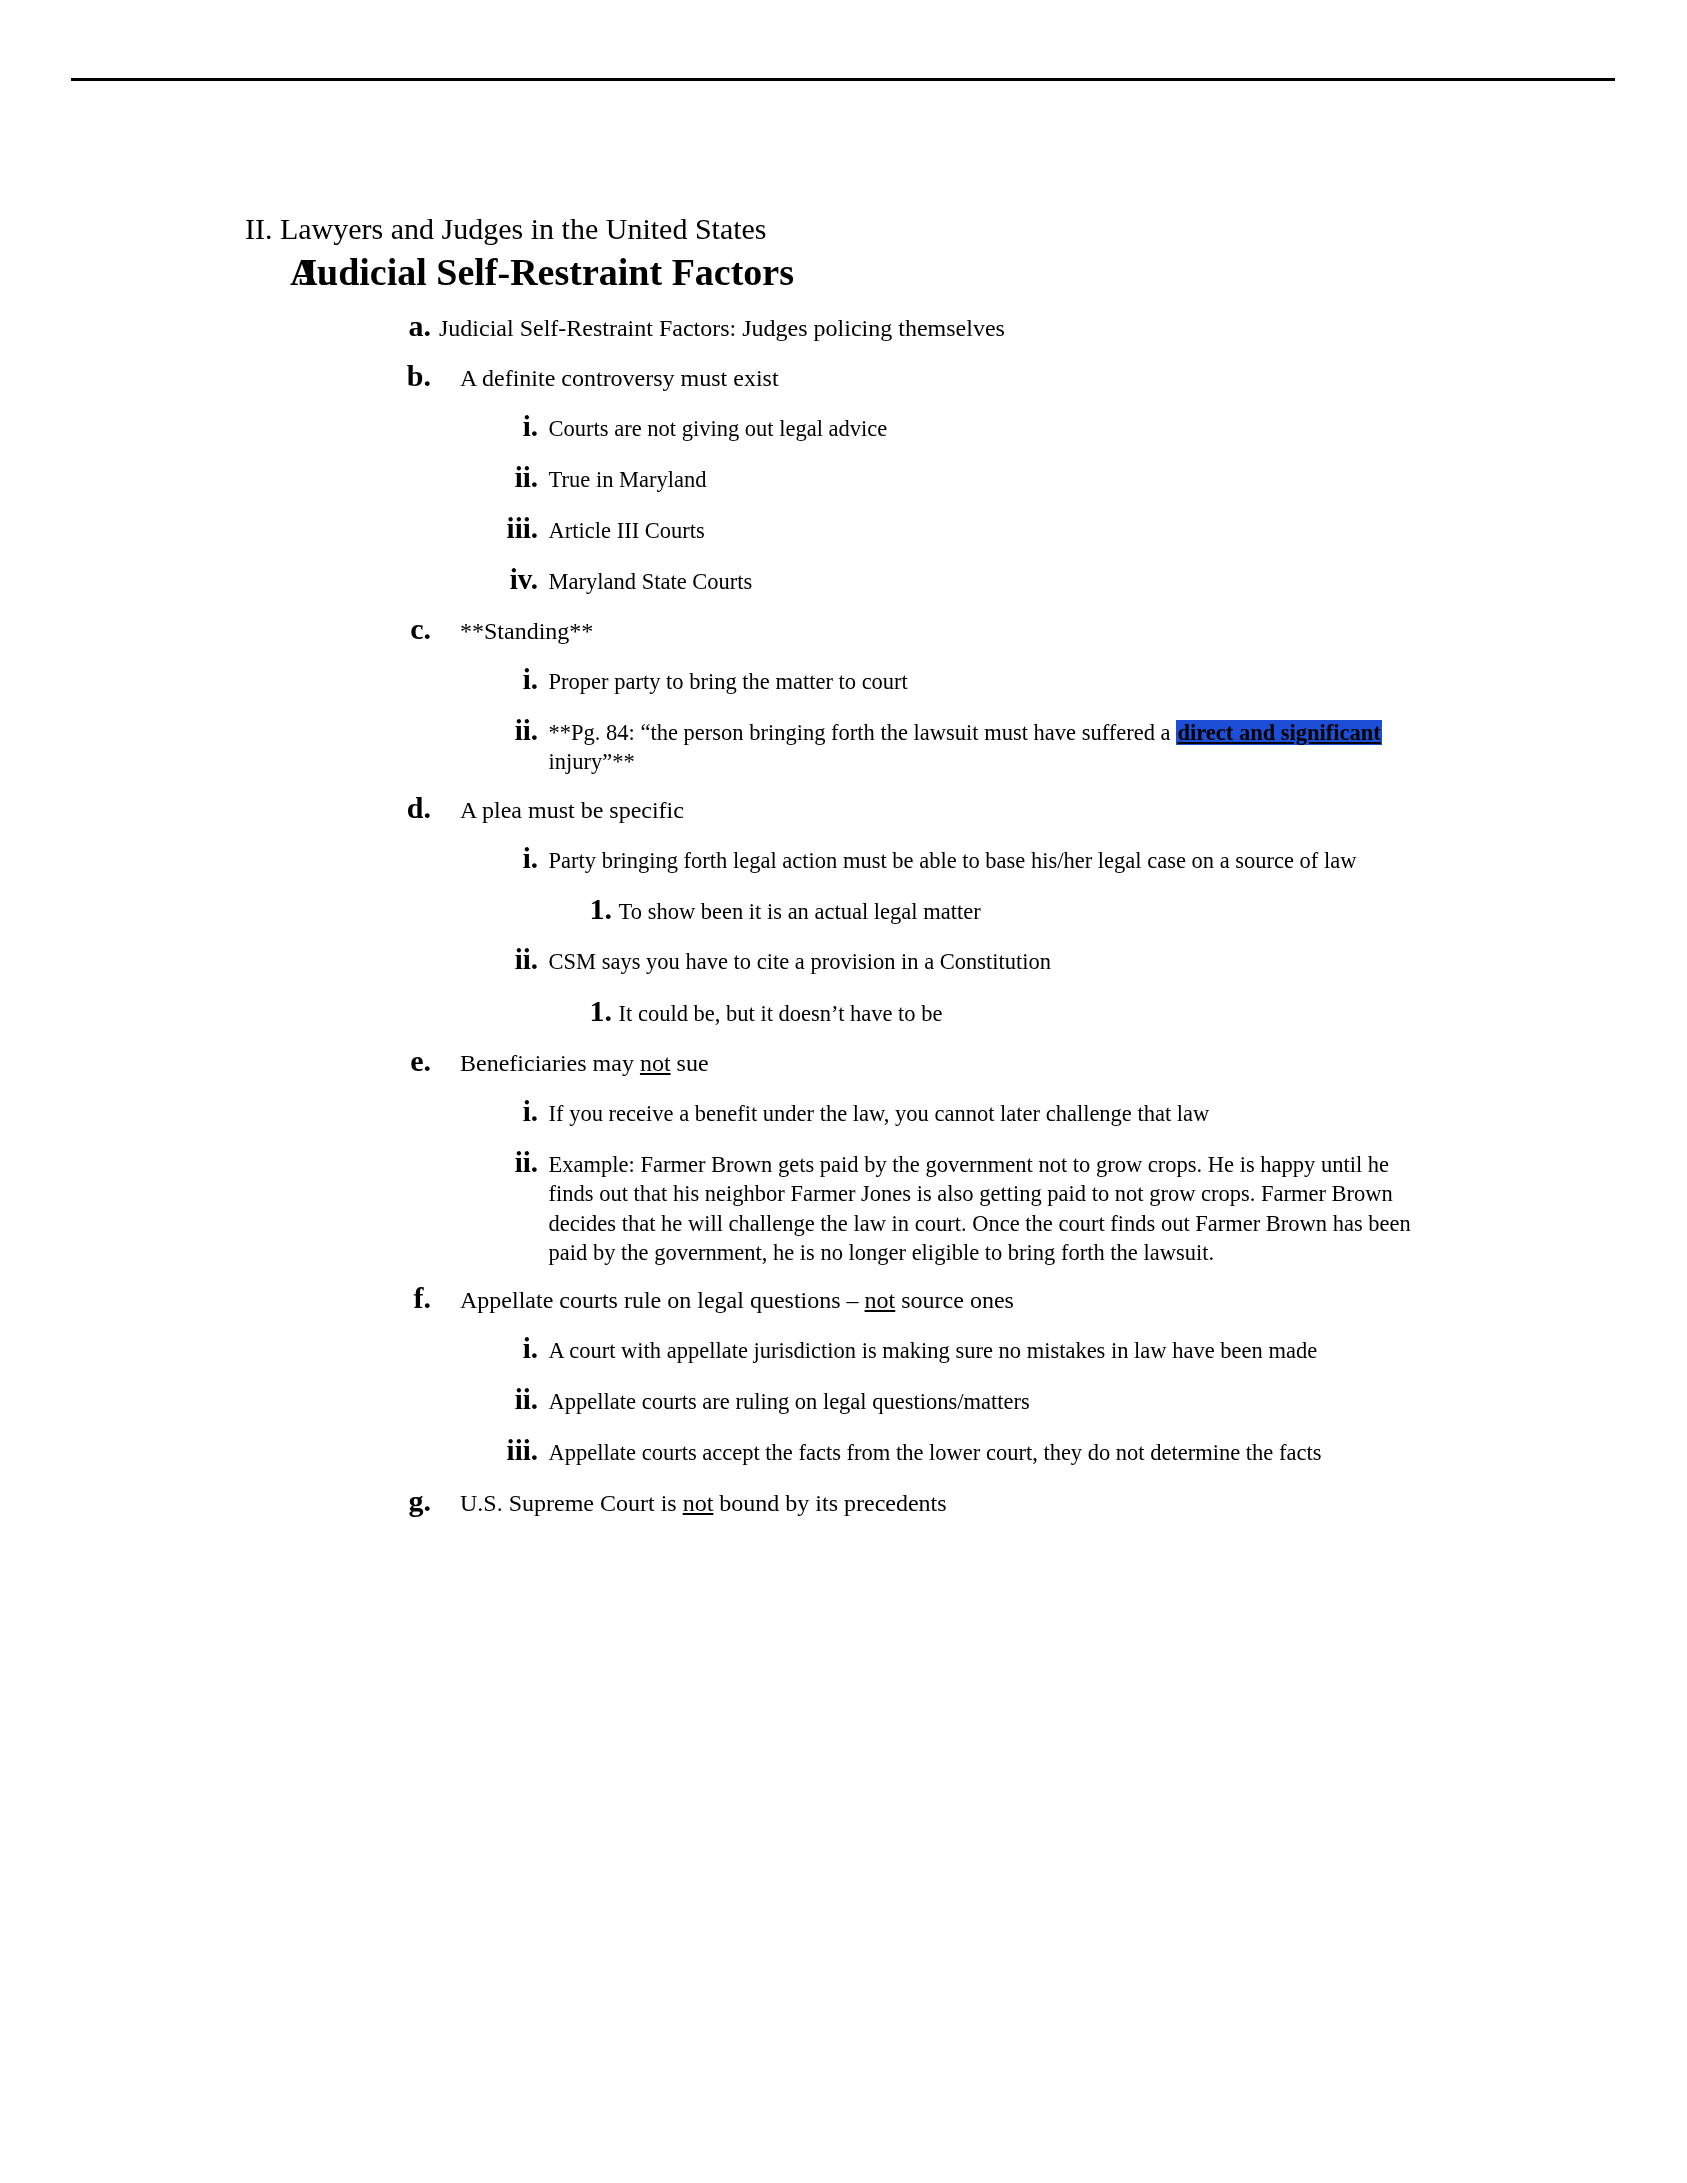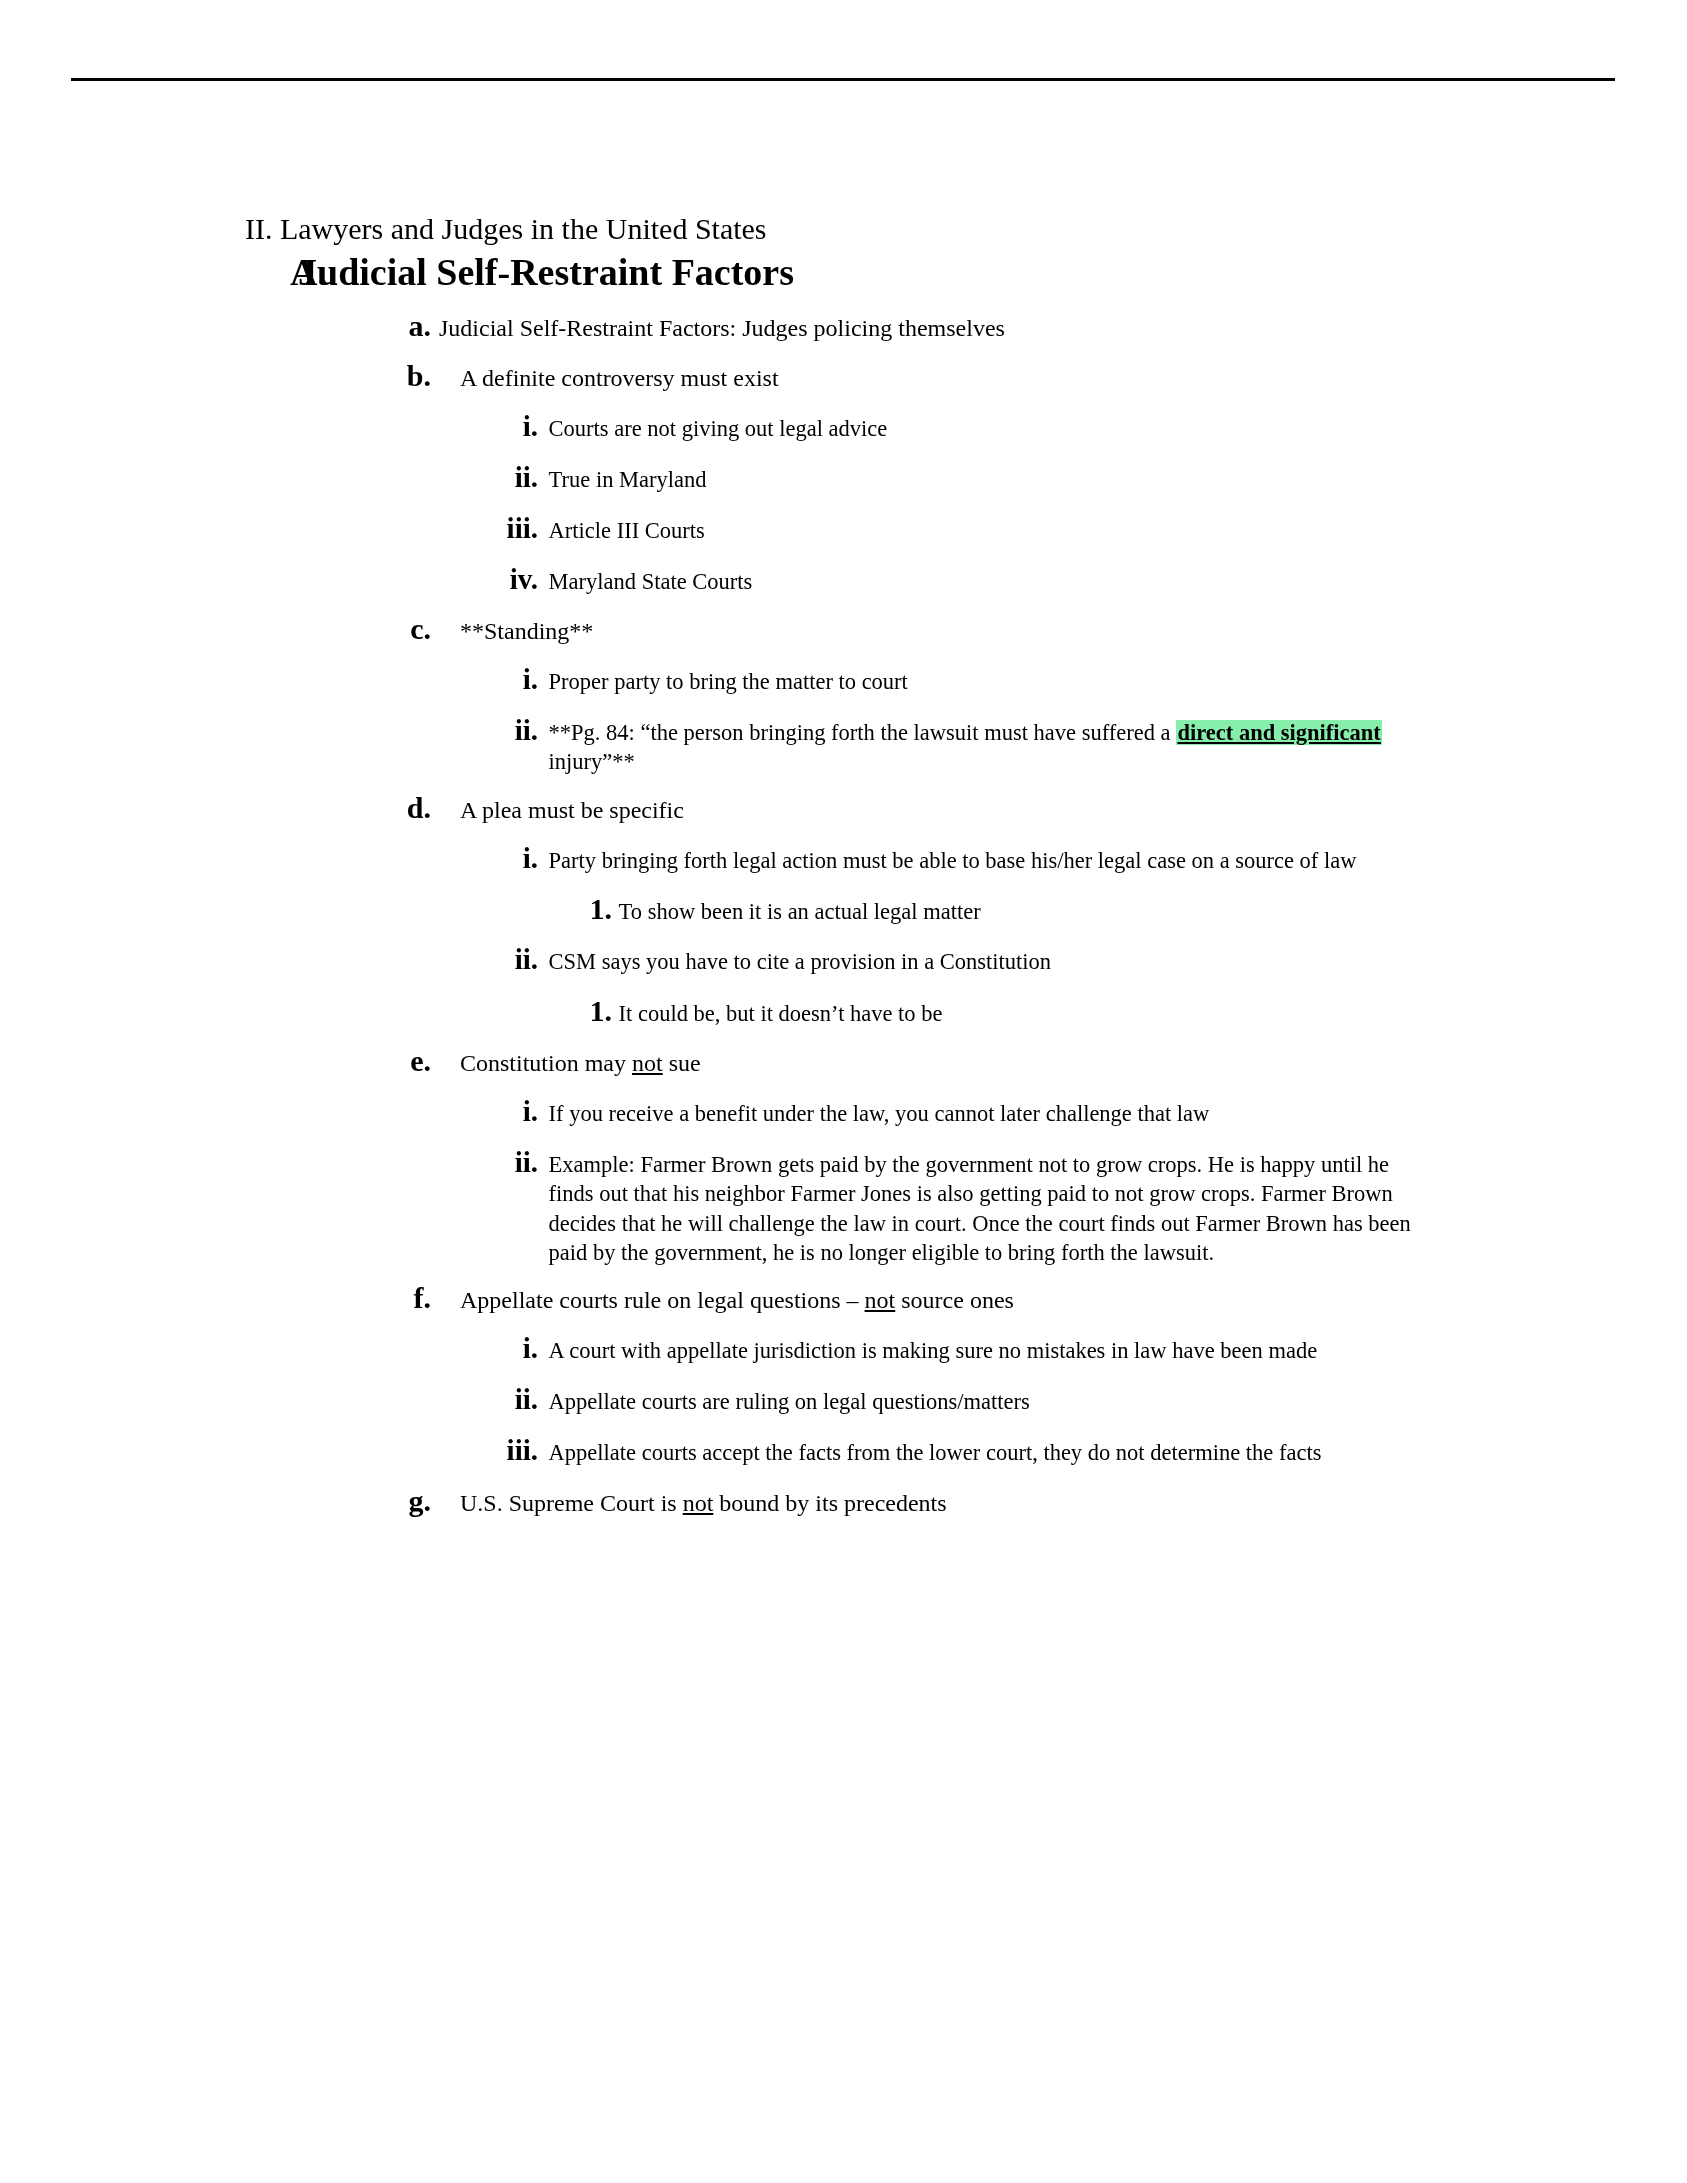--- a/index.html
+++ b/index.html
@@ -218,21 +218,21 @@
     <div class="row lvl-roman2">
       <div class="row-inner">
         <span class="marker">i.</span>
         <span class="body-text w-narrow">Proper party to bring the matter to court</span>
       </div>
     </div>
 
     <div class="row lvl-roman2">
       <div class="row-inner">
         <span class="marker">ii.</span>
-        <span class="body-text w-narrow"><span>**Pg. 84: “the person bringing forth the lawsuit must have suffered a </span><span class="hl" style="background-color: #86efac;">direct and significant</span><span> injury”**</span></span>
+        <span class="body-text w-narrow"><span>**Pg. 84: “the person bringing forth the lawsuit must have suffered a </span><span class="hl" style="background-color: #1d4ed8;">direct and significant</span><span> injury”**</span></span>
       </div>
     </div>
 
     <div class="row lvl-lower bold">
       <div class="row-inner">
         <span class="marker">d.</span>
         <span class="body-text w-wide">A plea must be specific</span>
       </div>
     </div>
 
@@ -260,21 +260,21 @@
     <div class="row lvl-num">
       <div class="row-inner">
         <span class="marker">1.</span>
         <span class="body-text w-narrow">It could be, but it doesn’t have to be</span>
       </div>
     </div>
 
     <div class="row lvl-lower bold">
       <div class="row-inner">
         <span class="marker">e.</span>
-        <span class="body-text w-wide"><span>Constitution may </span><span class="u">not</span><span> sue</span></span>
+        <span class="body-text w-wide"><span>Beneficiaries may </span><span class="u">not</span><span> sue</span></span>
       </div>
     </div>
 
     <div class="row lvl-roman2">
       <div class="row-inner">
         <span class="marker">i.</span>
         <span class="body-text w-narrow">If you receive a benefit under the law, you cannot later challenge that law</span>
       </div>
     </div>
 

